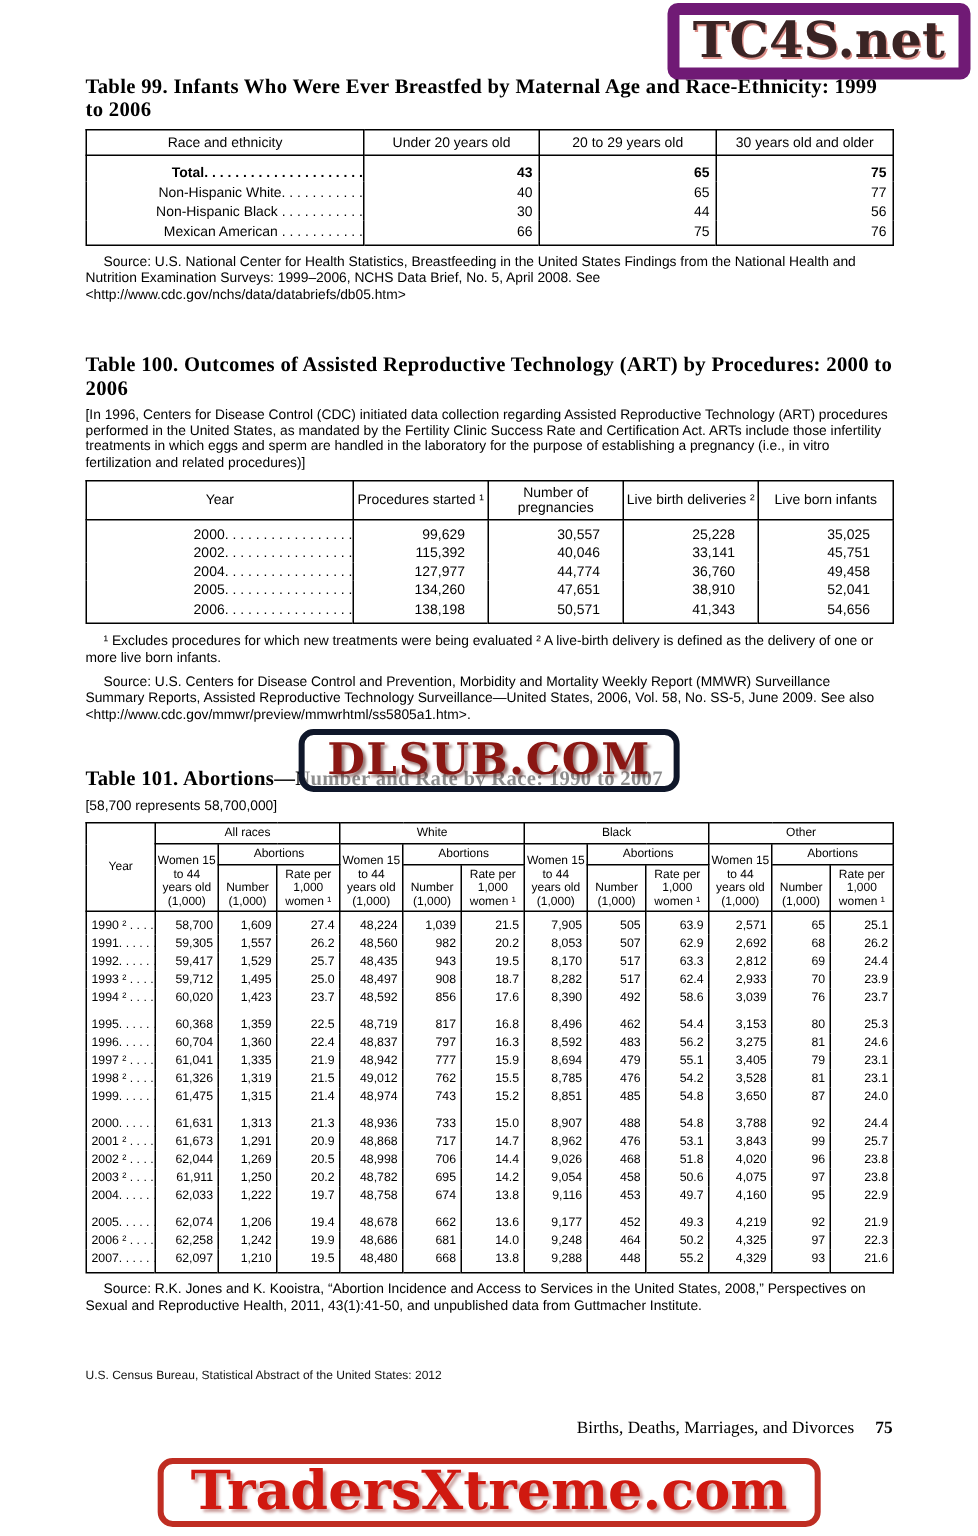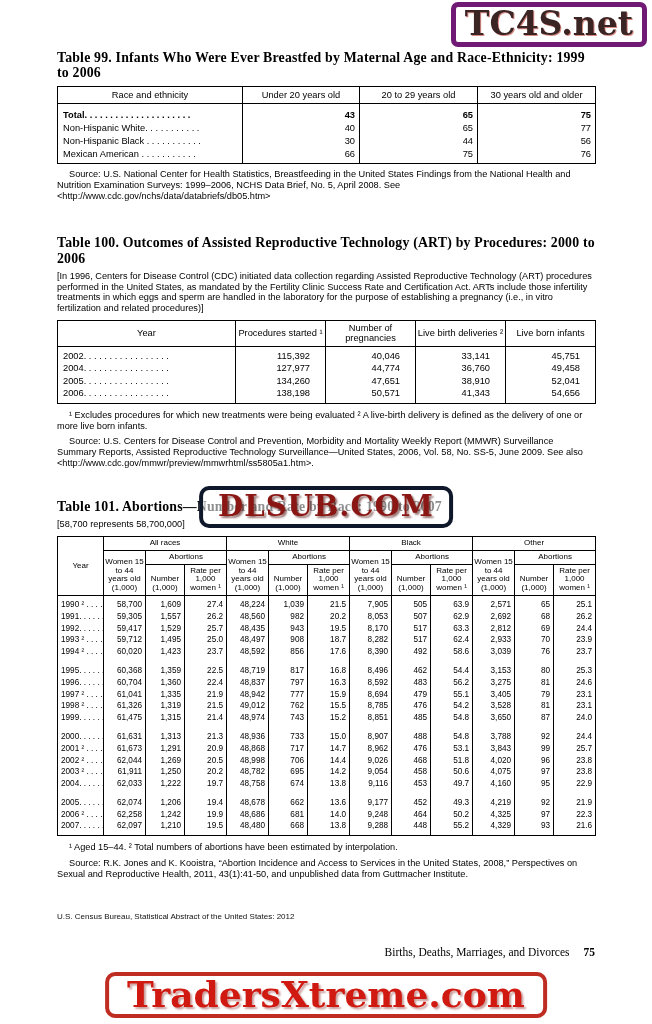--- a/index.html
+++ b/index.html
@@ -17,21 +17,21 @@
     margin-bottom:5px;
     margin-top:12px;
   }
   .tbl-note { font-size:9.2px; line-height:1.15; margin-bottom:6px; }
   .src, .fnotes { font-size:9.2px; line-height:1.18; text-indent:12px; margin-top:5px; }
   .fnotes { margin-top:6px; }
 
   table.tbl { border-collapse:collapse; width:538px; table-layout:fixed; border:1px solid #000; border-top:1.5px solid #000; }
   table.tbl th { font-weight:normal; border:1px solid #000; text-align:center; vertical-align:middle; padding:2px 1px; line-height:1.1; }
   table.tbl td { border-left:1px solid #000; vertical-align:bottom; padding-top:1px; }
-  td.stub { text-align:left; white-space:pre; overflow:hidden; }
+  td.stub { text-align:right; white-space:pre; overflow:hidden; }
   td.num  { text-align:right; }
   tr.bold td { font-weight:bold; }
   tr.gap td { padding-top:8px; }
 
   
   .t99 { font-size:9.3px; }
   .t99 th { height:17px; }
   .t99 td { line-height:12px; }
   .t99 td.stub { padding-left:5px; }
   .t99 td.num { padding-right:4px; }
@@ -72,21 +72,21 @@
     font-size:8px; color:#111;
   }
 
   .wm {
     position:absolute; z-index:10; white-space:nowrap;
     font-family:"DejaVu Serif","Liberation Serif",serif; font-weight:bold;
   }
   .wm-top {
     top:2px; right:5px; font-size:33px; line-height:1.05;
     color:#3a2424; padding:0 9px;
-    border:5px solid #701a75; border-radius:7px;
+    border:8px solid #701a75; border-radius:7px;
     background:rgba(255,255,255,0.15);
     text-shadow:1px 1px 0 rgba(185,45,35,0.55);
   }
   .wm-mid {
     top:486px; left:50%; transform:translateX(-50%);
     font-size:29px; line-height:1.1; letter-spacing:1px;
     color:#8a1713; padding:1px 15px;
     border:4px solid #0f172a; border-radius:10px;
     background:rgba(255,255,255,0.55);
     text-shadow:2px 2px 2px rgba(70,10,5,0.55);
@@ -168,20 +168,27 @@
         <thead>
           <tr>
             <th>Year</th>
             <th>Procedures started ¹</th>
             <th>Number of pregnancies</th>
             <th>Live birth deliveries ²</th>
             <th>Live born infants</th>
           </tr>
         </thead>
         <tbody>
+            <tr>
+              <td class="stub">2000. . . . . . . . . . . . . . . . .</td>
+              <td class="num">99,629</td>
+              <td class="num">30,557</td>
+              <td class="num">25,228</td>
+              <td class="num">35,025</td>
+            </tr>
             <tr>
               <td class="stub">2002. . . . . . . . . . . . . . . . .</td>
               <td class="num">115,392</td>
               <td class="num">40,046</td>
               <td class="num">33,141</td>
               <td class="num">45,751</td>
             </tr>
             <tr>
               <td class="stub">2004. . . . . . . . . . . . . . . . .</td>
               <td class="num">127,977</td>
@@ -523,21 +530,20 @@
               <td class="num">13.8</td>
               <td class="num">9,288</td>
               <td class="num">448</td>
               <td class="num">55.2</td>
               <td class="num">4,329</td>
               <td class="num">93</td>
               <td class="num">21.6</td>
             </tr>
           </tbody>
       </table>
-      <p class="fnotes">¹ Aged 15–44. ² Total numbers of abortions have been estimated by interpolation.</p>
       <p class="src">Source: R.K. Jones and K. Kooistra, “Abortion Incidence and Access to Services in the United States, 2008,” Perspectives on Sexual and Reproductive Health, 2011, 43(1):41-50, and unpublished data from Guttmacher Institute.</p>
     </section>
 
   </div>
 
   <div class="footer-right">
     <span>Births, Deaths, Marriages, and Divorces</span><span class="pageno">75</span>
   </div>
   <div class="footer-left">U.S. Census Bureau, Statistical Abstract of the United States: 2012</div>
 

